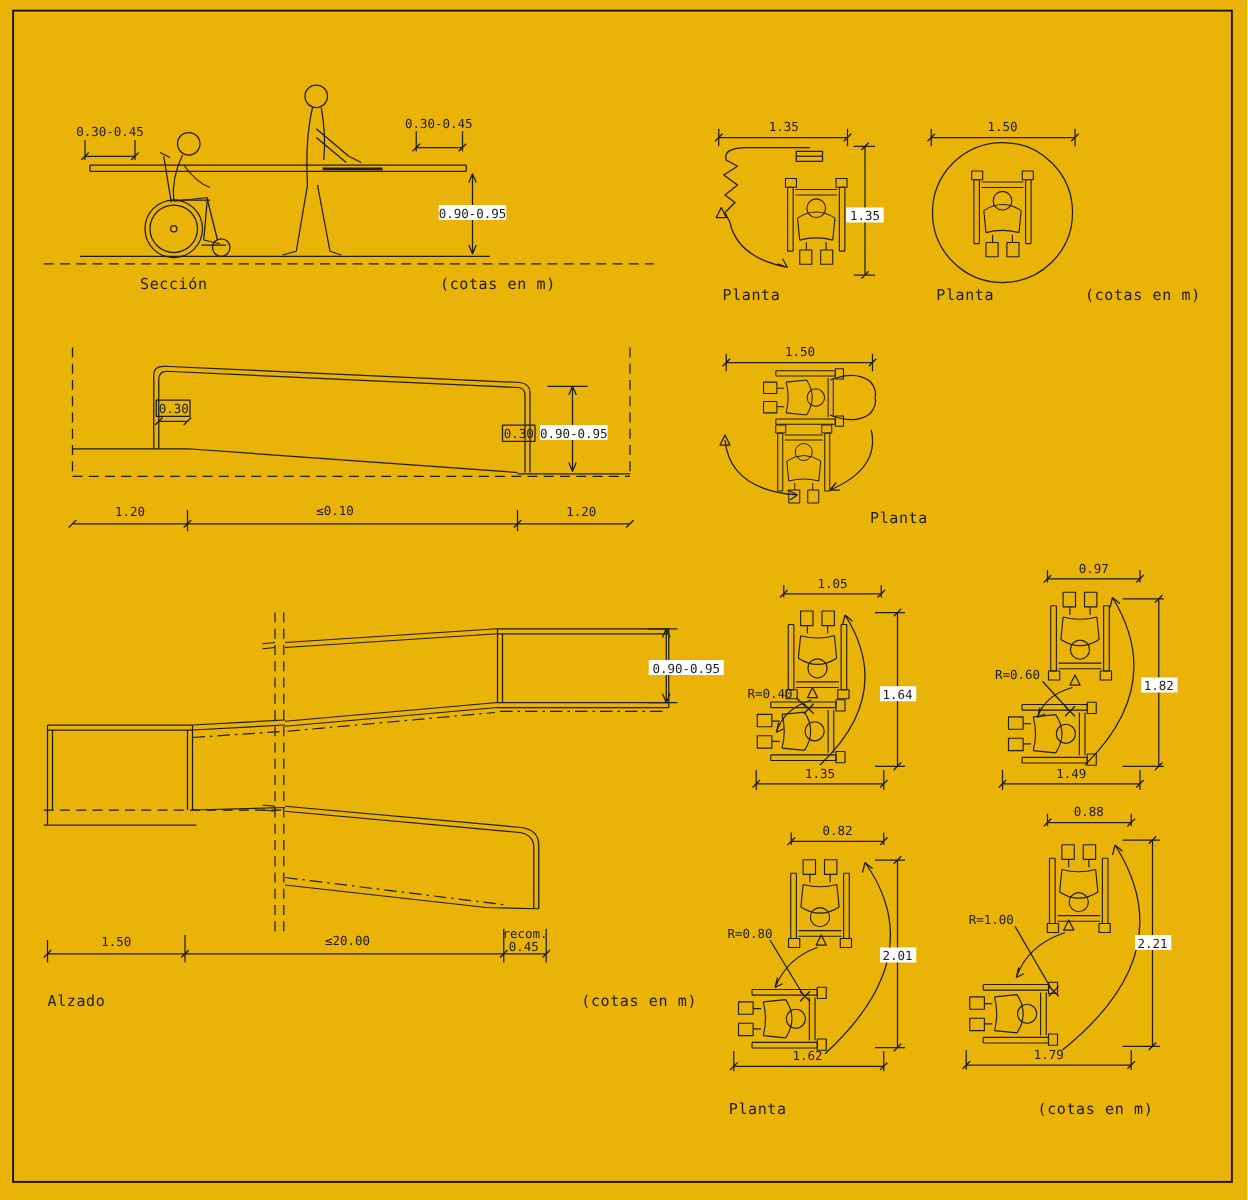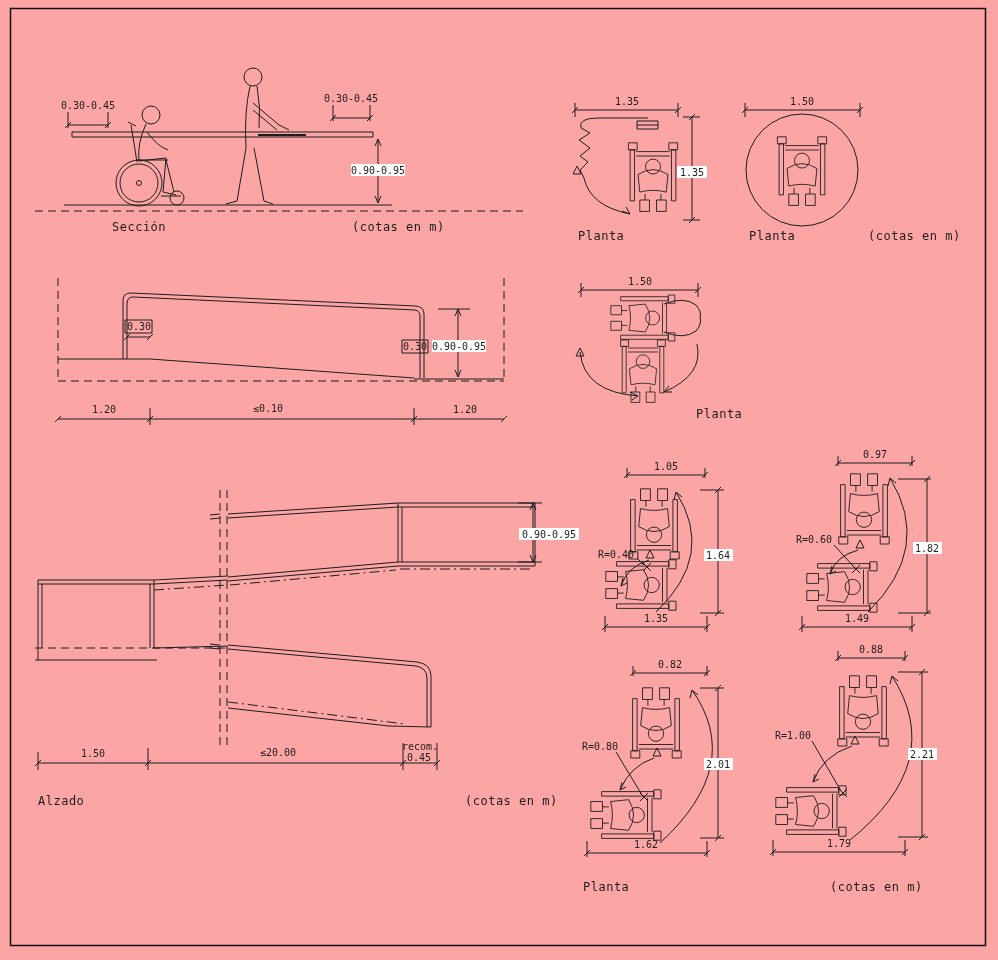--- a/index.html
+++ b/index.html
@@ -1,16 +1,16 @@
 <!DOCTYPE html>
 <html><head>
 <meta charset="utf-8">
 <style>
   html,body{margin:0;padding:0;background:#ffffff;}
-  .stage{position:relative;width:998px;height:960px;background:#fca5a5;overflow:hidden;}
+  .stage{position:relative;width:998px;height:960px;background:#eab308;overflow:hidden;}
   svg.sheet{position:absolute;left:0;top:0;width:998px;height:960px;}
   .ln{fill:none;stroke:#1d1d1d;stroke-width:1;stroke-linecap:butt;stroke-linejoin:round;}
   .ln2{fill:none;stroke:#1d1d1d;stroke-width:2.2;}
   .dash{stroke-dasharray:8 5;}
   .cdash{stroke-dasharray:10 4 2 4;}
   .frame{fill:none;stroke:#111;stroke-width:1.5;}
   .bg{fill:#ffffff;stroke:none;}
   .t{fill:#1d1d1d;font-family:"DejaVu Sans Mono",monospace;font-size:10px;text-anchor:middle;}
   .lbl{fill:#1d1d1d;font-family:"DejaVu Sans Mono",monospace;font-size:12px;text-anchor:start;letter-spacing:0.5px;}
 </style>

